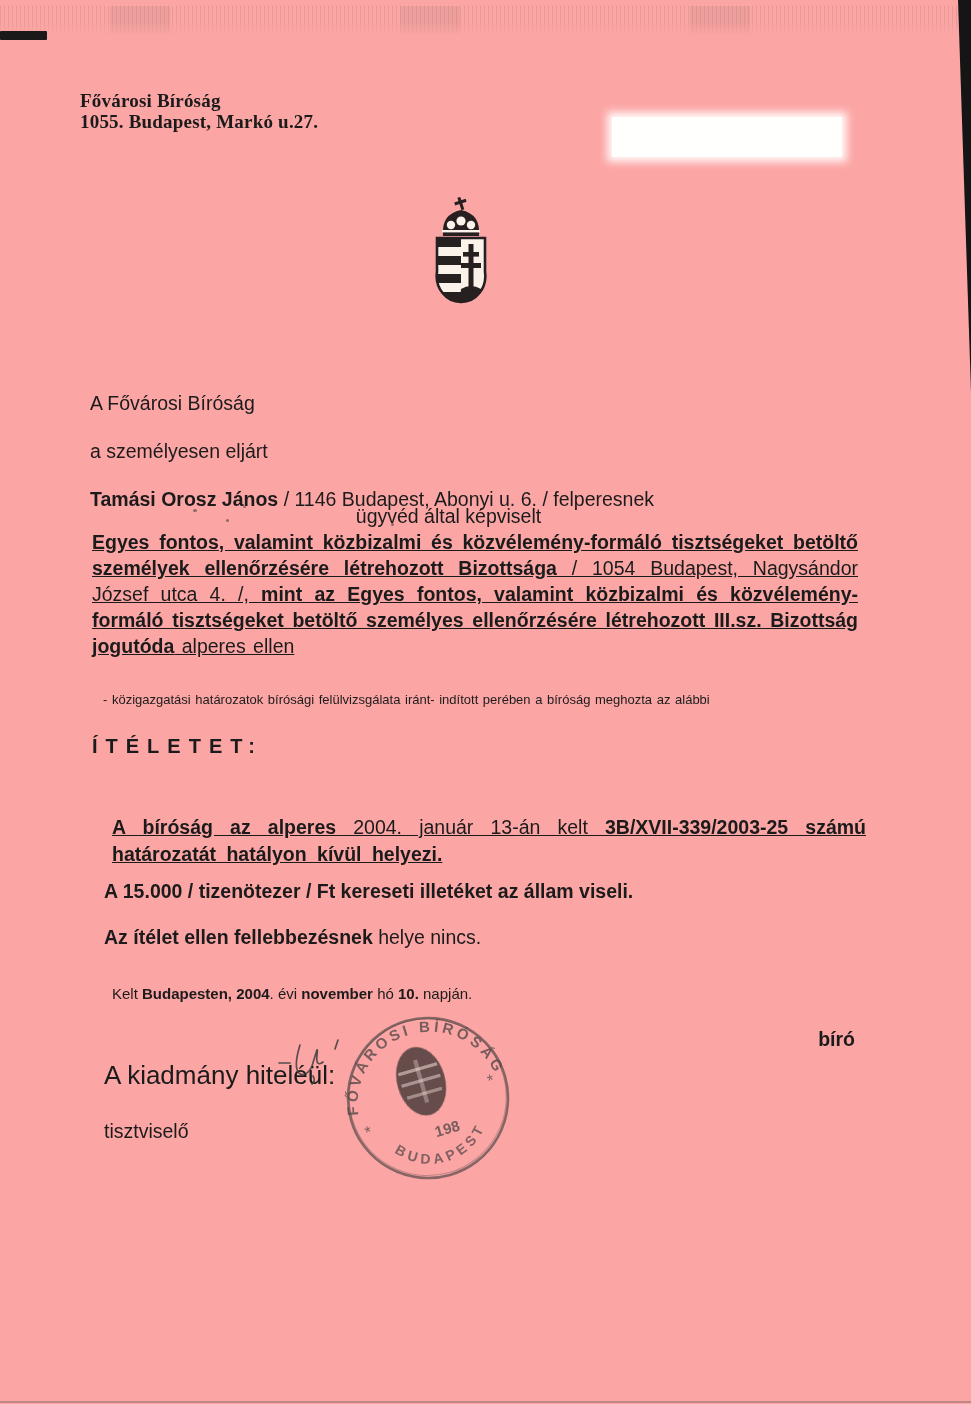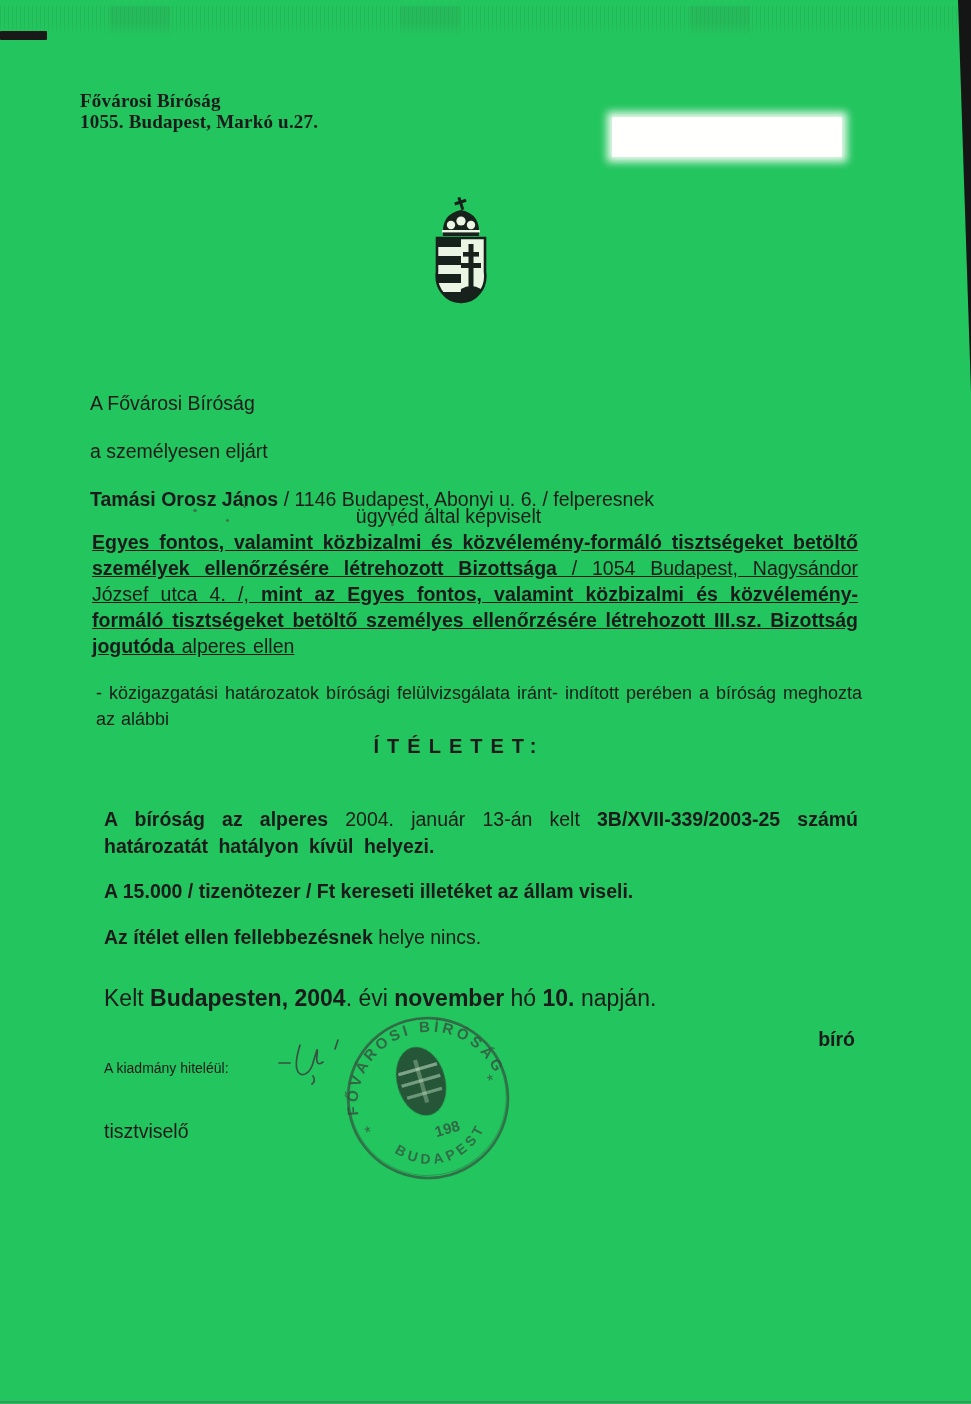--- a/index.html
+++ b/index.html
@@ -1,20 +1,20 @@
 <!DOCTYPE html>
 <html><head>
 <meta charset="utf-8">
 <style>
   html,body { margin:0; padding:0; background:#8a8a86; }
   .page {
     position:relative;
     width:971px; height:1404px;
     margin:0 auto;
-    background:#22c55e;
+    background:#fca5a5;
     overflow:hidden;
     font-family:"Liberation Sans", sans-serif;
     color:#1b1b1b;
   }
   
   .scan-noise {
     position:absolute; top:6px; left:0; width:100%; height:34px;
     background:
       repeating-linear-gradient(90deg, rgba(72,70,60,.20) 0 1px, transparent 1px 4px),
       repeating-linear-gradient(91deg, transparent 0 110px, rgba(72,70,60,.14) 110px 170px, transparent 170px 290px);
@@ -32,28 +32,28 @@
   .abs { position:absolute; }
   .serif { font-family:"Liberation Serif", serif; }
   b, .b { font-weight:bold; }
   .letterhead { left:80px; top:90px; font-size:19px; line-height:21px; font-weight:bold; letter-spacing:.2px; }
   .doc-title { left:92px; top:346px; width:766px; text-align:center; font-size:21px; font-weight:bold; letter-spacing:.4px; }
   .line-court { left:90px; top:392px; font-size:19.5px; }
   .line-appeared { left:90px; top:440px; font-size:19.5px; }
   .line-plaintiff { left:90px; top:488px; font-size:19.5px; }
   .line-counsel { left:92px; top:505px; width:713px; text-align:center; font-size:19.5px; }
   .para-defendant { left:92px; top:529px; width:766px; font-size:19.5px; line-height:26px; text-align:justify; word-spacing:2px; margin:0;text-decoration:underline; }
-  .para-case { left:92px; top:676px; width:766px; font-size:18px; line-height:26px; text-align:justify; word-spacing:1px; margin:4px; }
-  .heading-judgment { left:76px; top:735px; width:766px; text-align:center; font-size:20px; font-weight:bold; letter-spacing:8px; }
-  .para-ruling1 { left:104px; top:806px; width:754px; font-size:19.5px; line-height:27px; text-align:justify; word-spacing:5px; margin:0; }
+  .para-case { left:92px; top:676px; width:766px; font-size:13px; line-height:26px; text-align:justify; word-spacing:1px; margin:11px; }
+  .heading-judgment { left:92px; top:735px; width:766px; text-align:left; font-size:20px; font-weight:bold; letter-spacing:8px; }
+  .para-ruling1 { left:104px; top:806px; width:754px; font-size:19.5px; line-height:27px; text-align:justify; word-spacing:5px; margin:8px;text-decoration:underline; }
   .para-ruling2 { left:104px; top:880px; width:766px; font-size:19.5px; margin:0; }
   .para-ruling3 { left:104px; top:926px; width:766px; font-size:19.5px; margin:0; }
-  .line-date { left:104px; top:985px; font-size:23px; }
+  .line-date { left:112px; top:985px; font-size:15px; }
   .line-judge { left:92px; top:1028px; width:763px; text-align:right; font-size:19.5px; font-weight:bold; }
-  .line-attest { left:104px; top:1060px; font-size:14px; }
+  .line-attest { left:104px; top:1060px; font-size:26px; }
   .line-clerk { left:104px; top:1120px; font-size:19.5px; }
 
   .emblem-svg { left:430px; top:196px; }
   .stamp-svg { left:334px; top:1004px; transform:rotate(-16deg); opacity:.85; }
   .sig-svg { left:276px; top:1036px; }
 </style>
 </head>
 <body>
 
 <div class="page">

